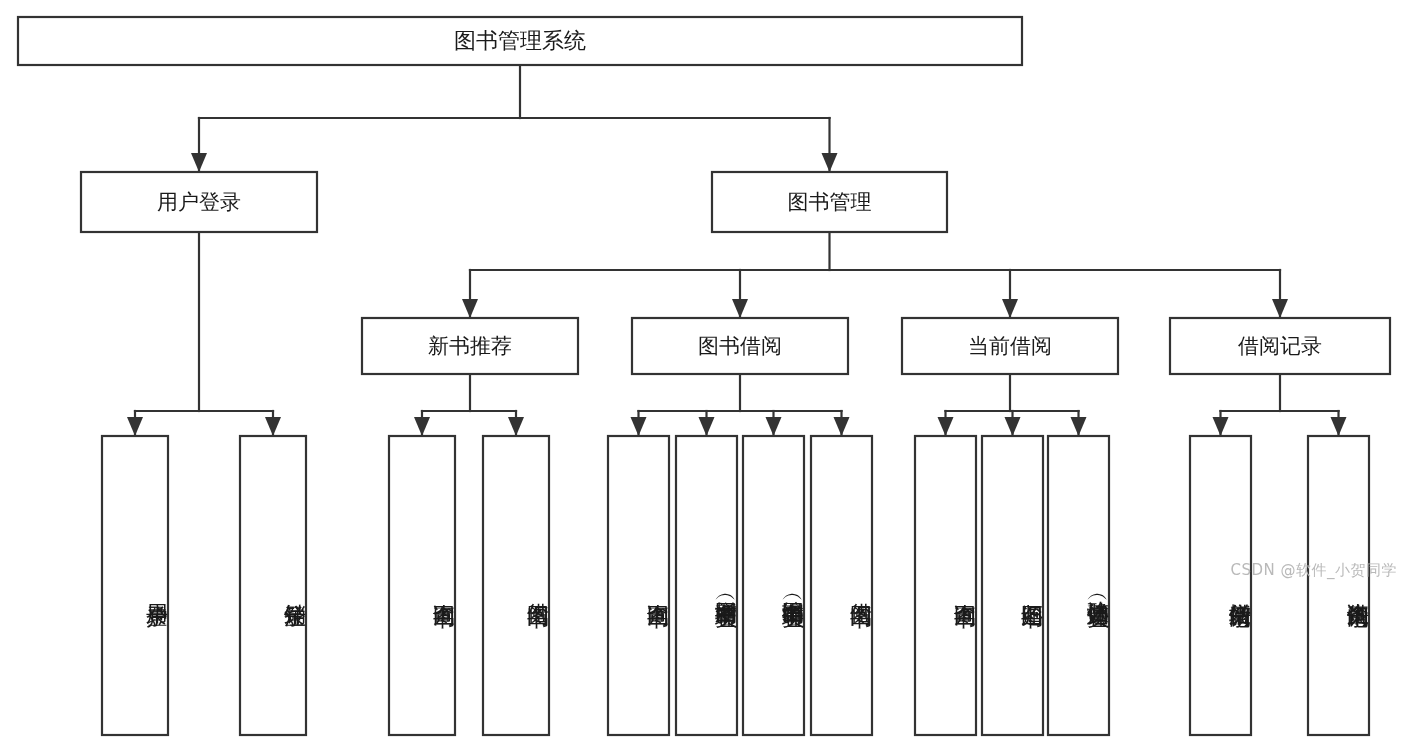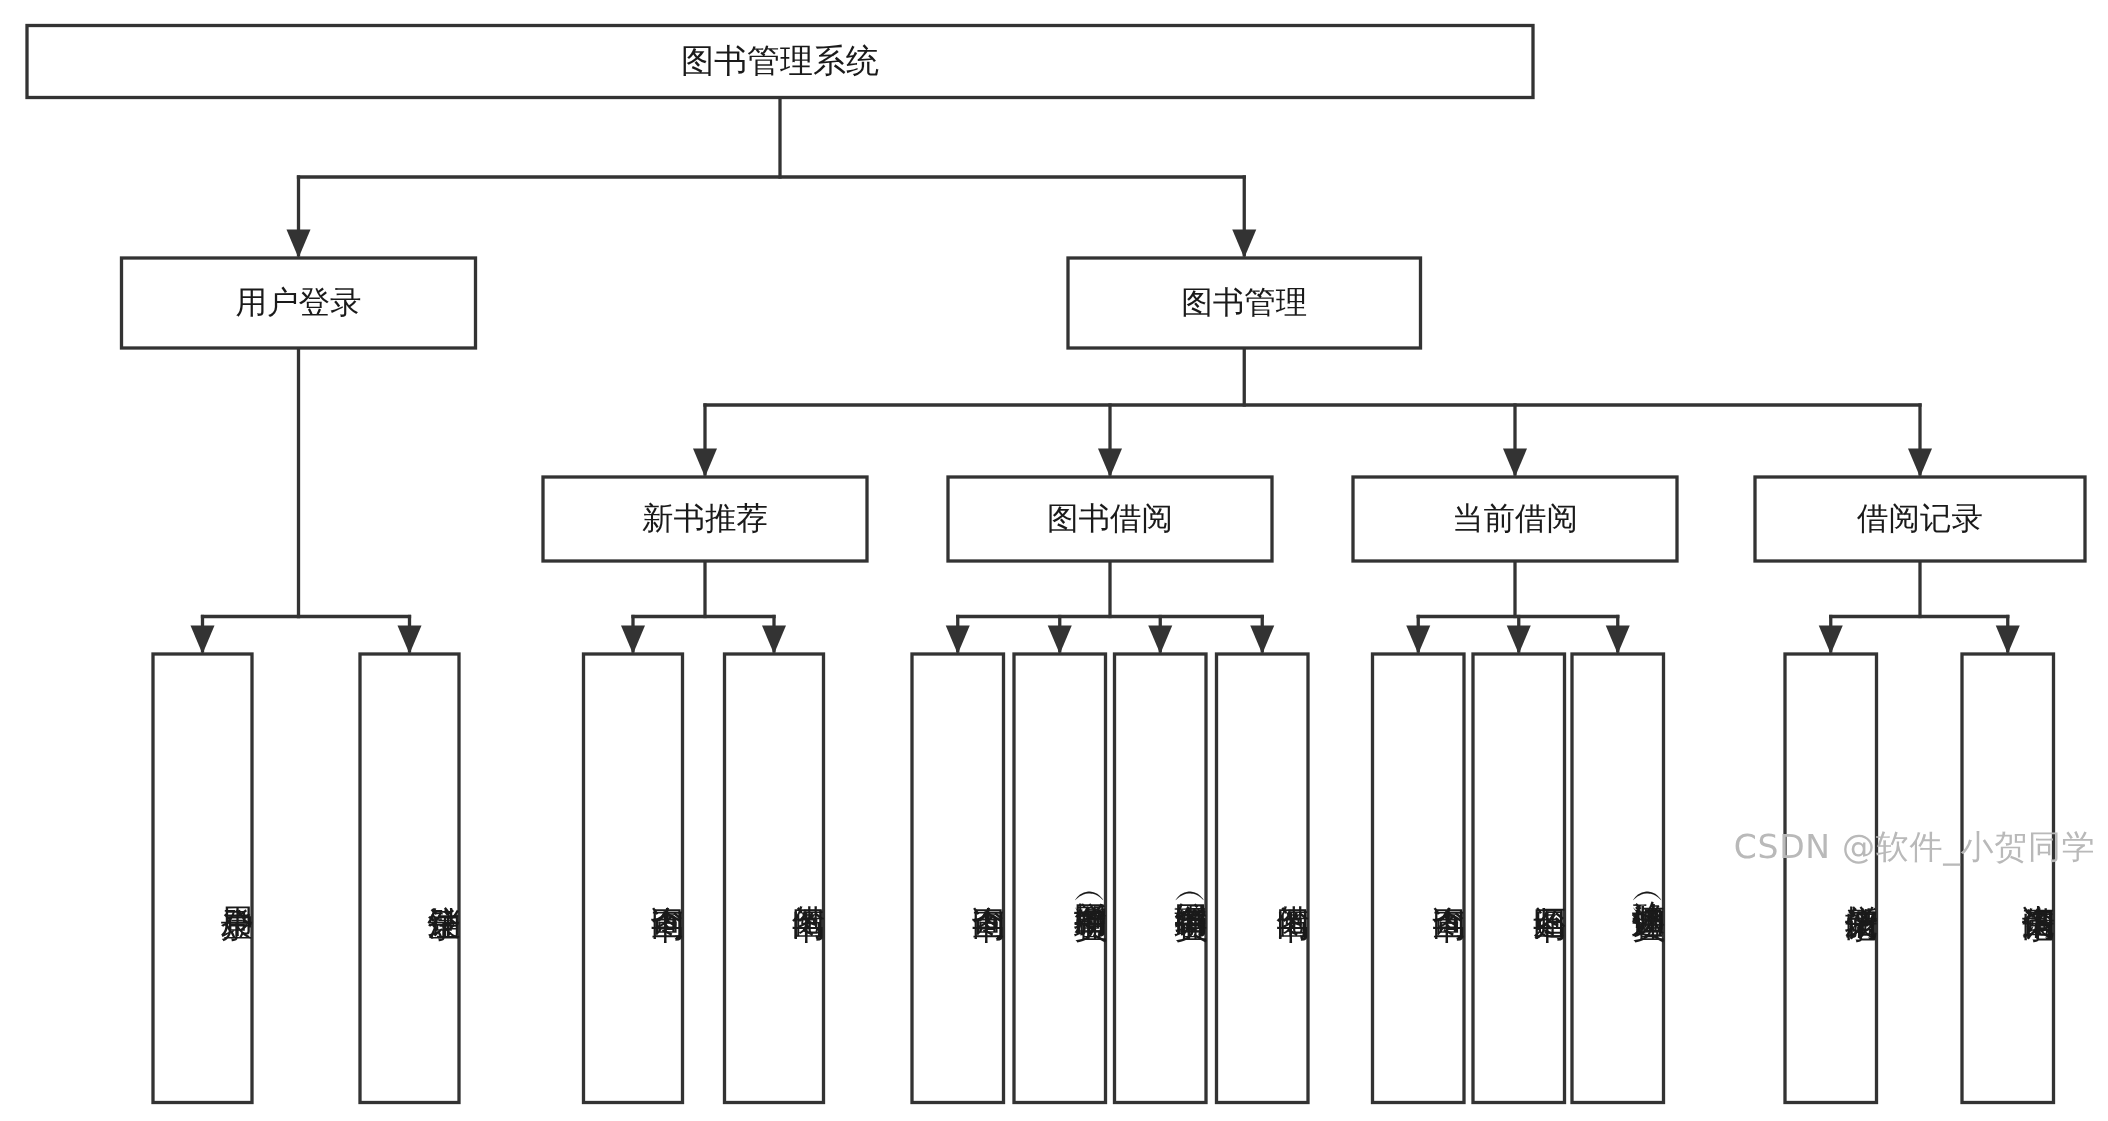--- a/index.html
+++ b/index.html
@@ -66,21 +66,21 @@
     display: flex;
     align-items: flex-start;
     justify-content: center;
     pointer-events: none;
   }
   .watermark {
     position: absolute;
     right: 8px;
     bottom: 6px;
     font-family: "DejaVu Sans", "Liberation Sans", sans-serif;
-    font-size: 22px;
+    font-size: 15px;
     color: #b9b9b9;
     letter-spacing: 0.5px;
     white-space: nowrap;
   }
 </style>
 </head>
 <body>
 
 <div id="diagram-root">
 

